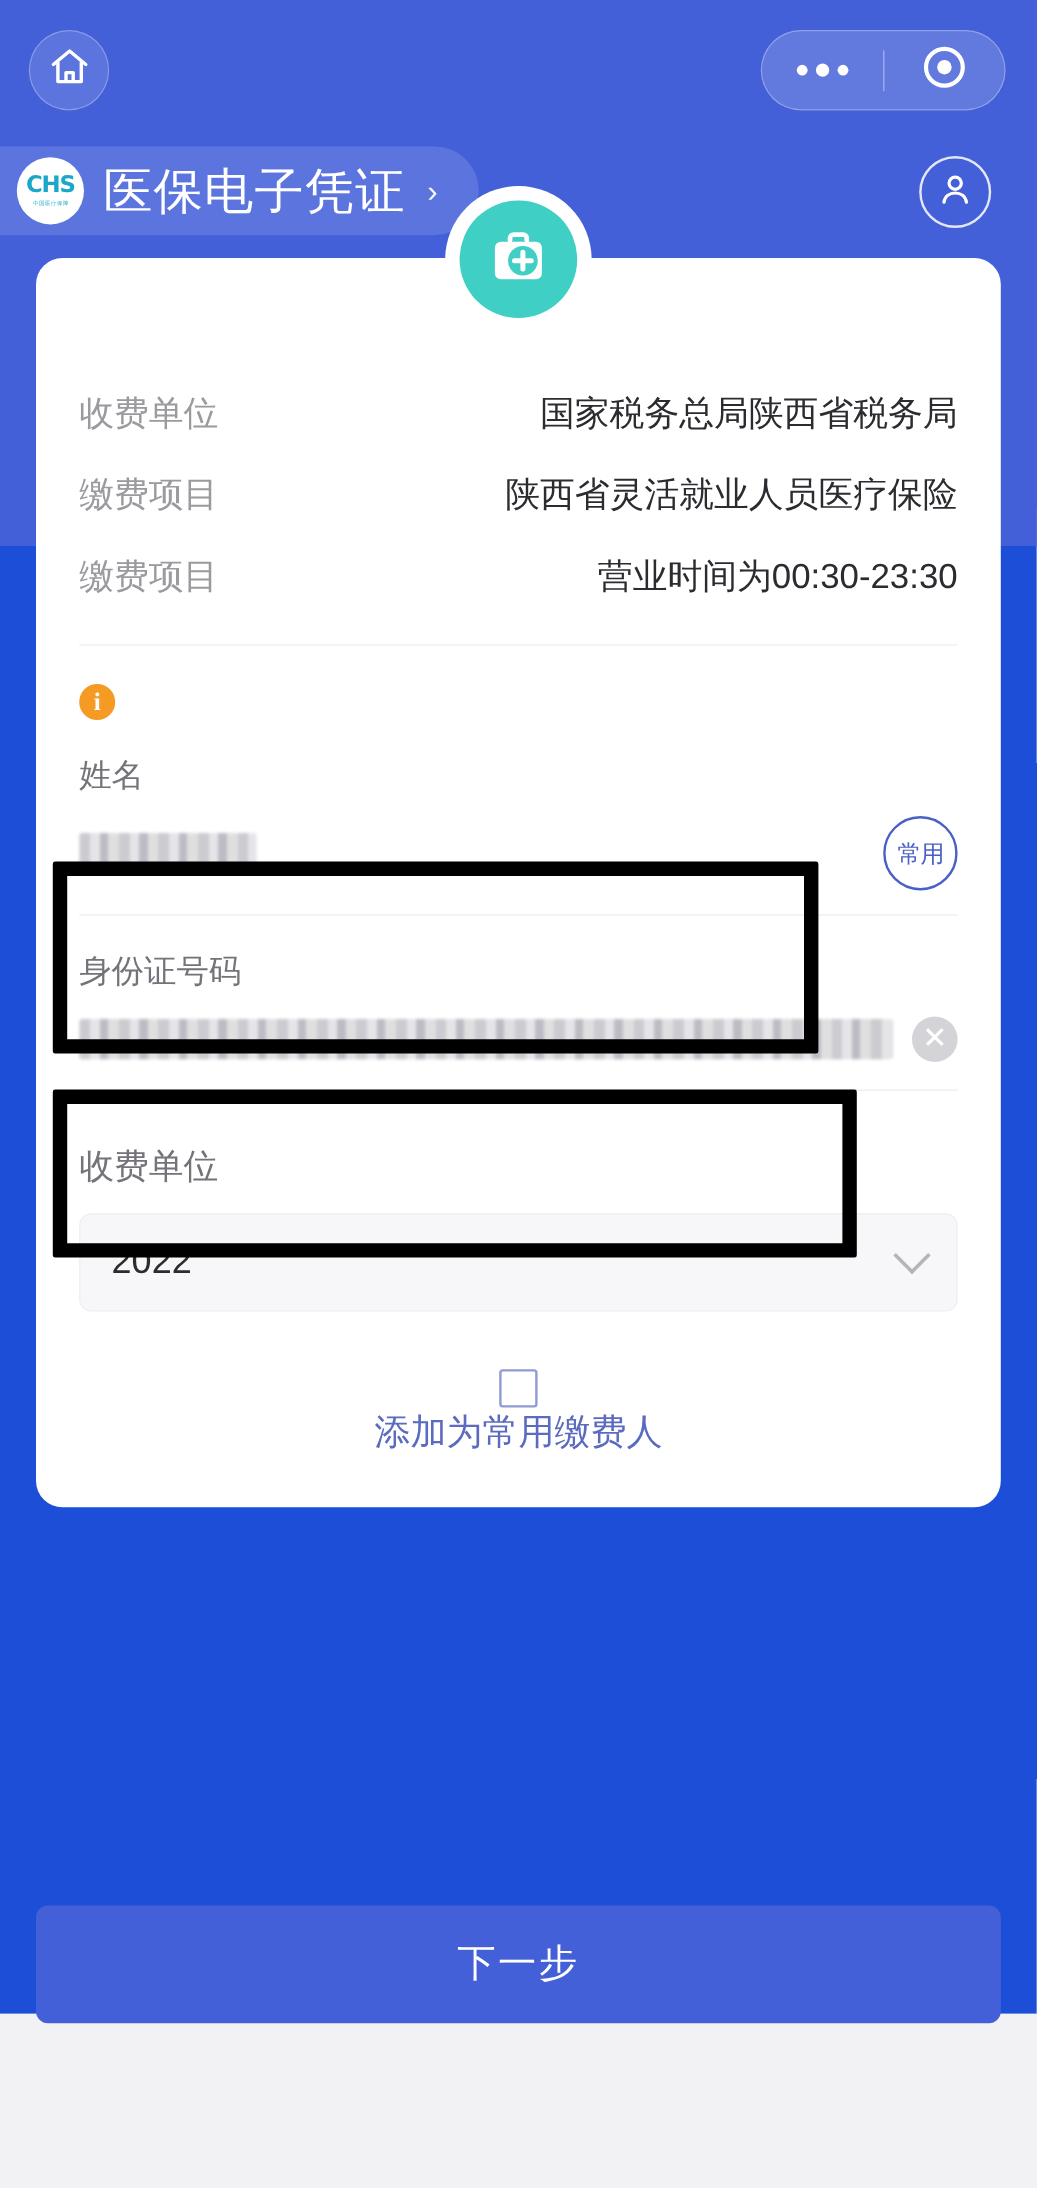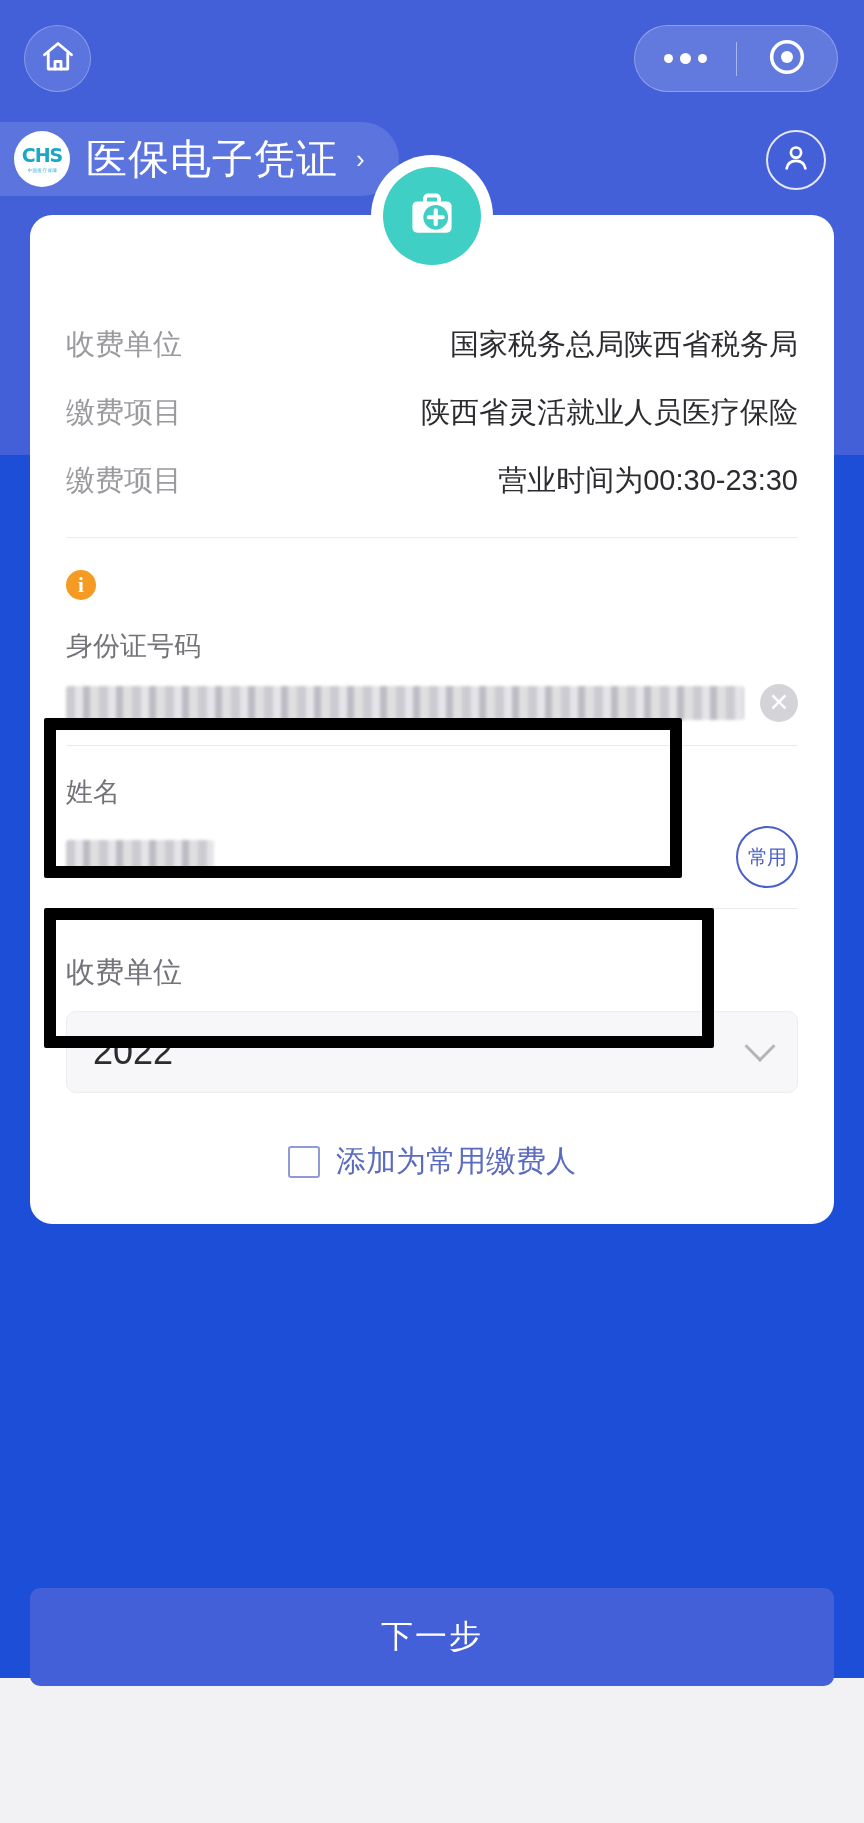--- a/index.html
+++ b/index.html
@@ -296,37 +296,37 @@
     height: 82px;
     border-radius: 10px;
     background: #f7f7f9;
     border: 1px solid #ededf0;
     display: flex;
     align-items: center;
     justify-content: space-between;
     padding: 0 26px 0 26px;
   }
   .select-value {
-    font-size: 36px;
+    font-size: 30px;
     color: #2b2b30;
   }
   .chev-down {
     width: 22px; height: 22px;
     border-right: 3px solid #b4b4bb;
     border-bottom: 3px solid #b4b4bb;
     transform: rotate(45deg) translate(-4px,-4px);
   }
 
   
   .check-row {
     display: flex;
     align-items: center;
     justify-content: center;
-    gap: 16px;
     padding-top: 48px;
+    flex-direction: column;
   }
   .checkbox {
     width: 32px; height: 32px;
     border: 2px solid #8e9bd6;
     border-radius: 3px;
     background: #ffffff;
   }
   .check-label {
     color: #5b6bbf;
     font-size: 30px;
@@ -435,36 +435,36 @@
 
     <div class="hr"></div>
 
     <div class="notice">
       <div class="notice-icon">i</div>
     </div>
 
     <div class="field-wrap">
 
       <div class="field-block">
-        <div class="field-label">身份证号码</div>
-        <div class="field-input-row">
-          <div class="masked" placeholder="请输入身份证号码"></div>
-          <div class="clear-icon">✕</div>
-        </div>
-      </div>
-
-      <div class="field-block">
         <div class="field-label">姓名</div>
         <div class="field-input-row">
           <div class="masked short" placeholder="请输入姓名"></div>
           <div style="flex:1"></div>
           <div class="common-badge">常用</div>
         </div>
       </div>
 
+      <div class="field-block">
+        <div class="field-label">身份证号码</div>
+        <div class="field-input-row">
+          <div class="masked" placeholder="请输入身份证号码"></div>
+          <div class="clear-icon">✕</div>
+        </div>
+      </div>
+
       <div class="select-label">收费单位</div>
       <div class="select-box">
         <div class="select-value">2022</div>
         <div class="chev-down"></div>
       </div>
 
       <div class="check-row">
         <div class="checkbox"></div>
         <div class="check-label">添加为常用缴费人</div>
       </div>

